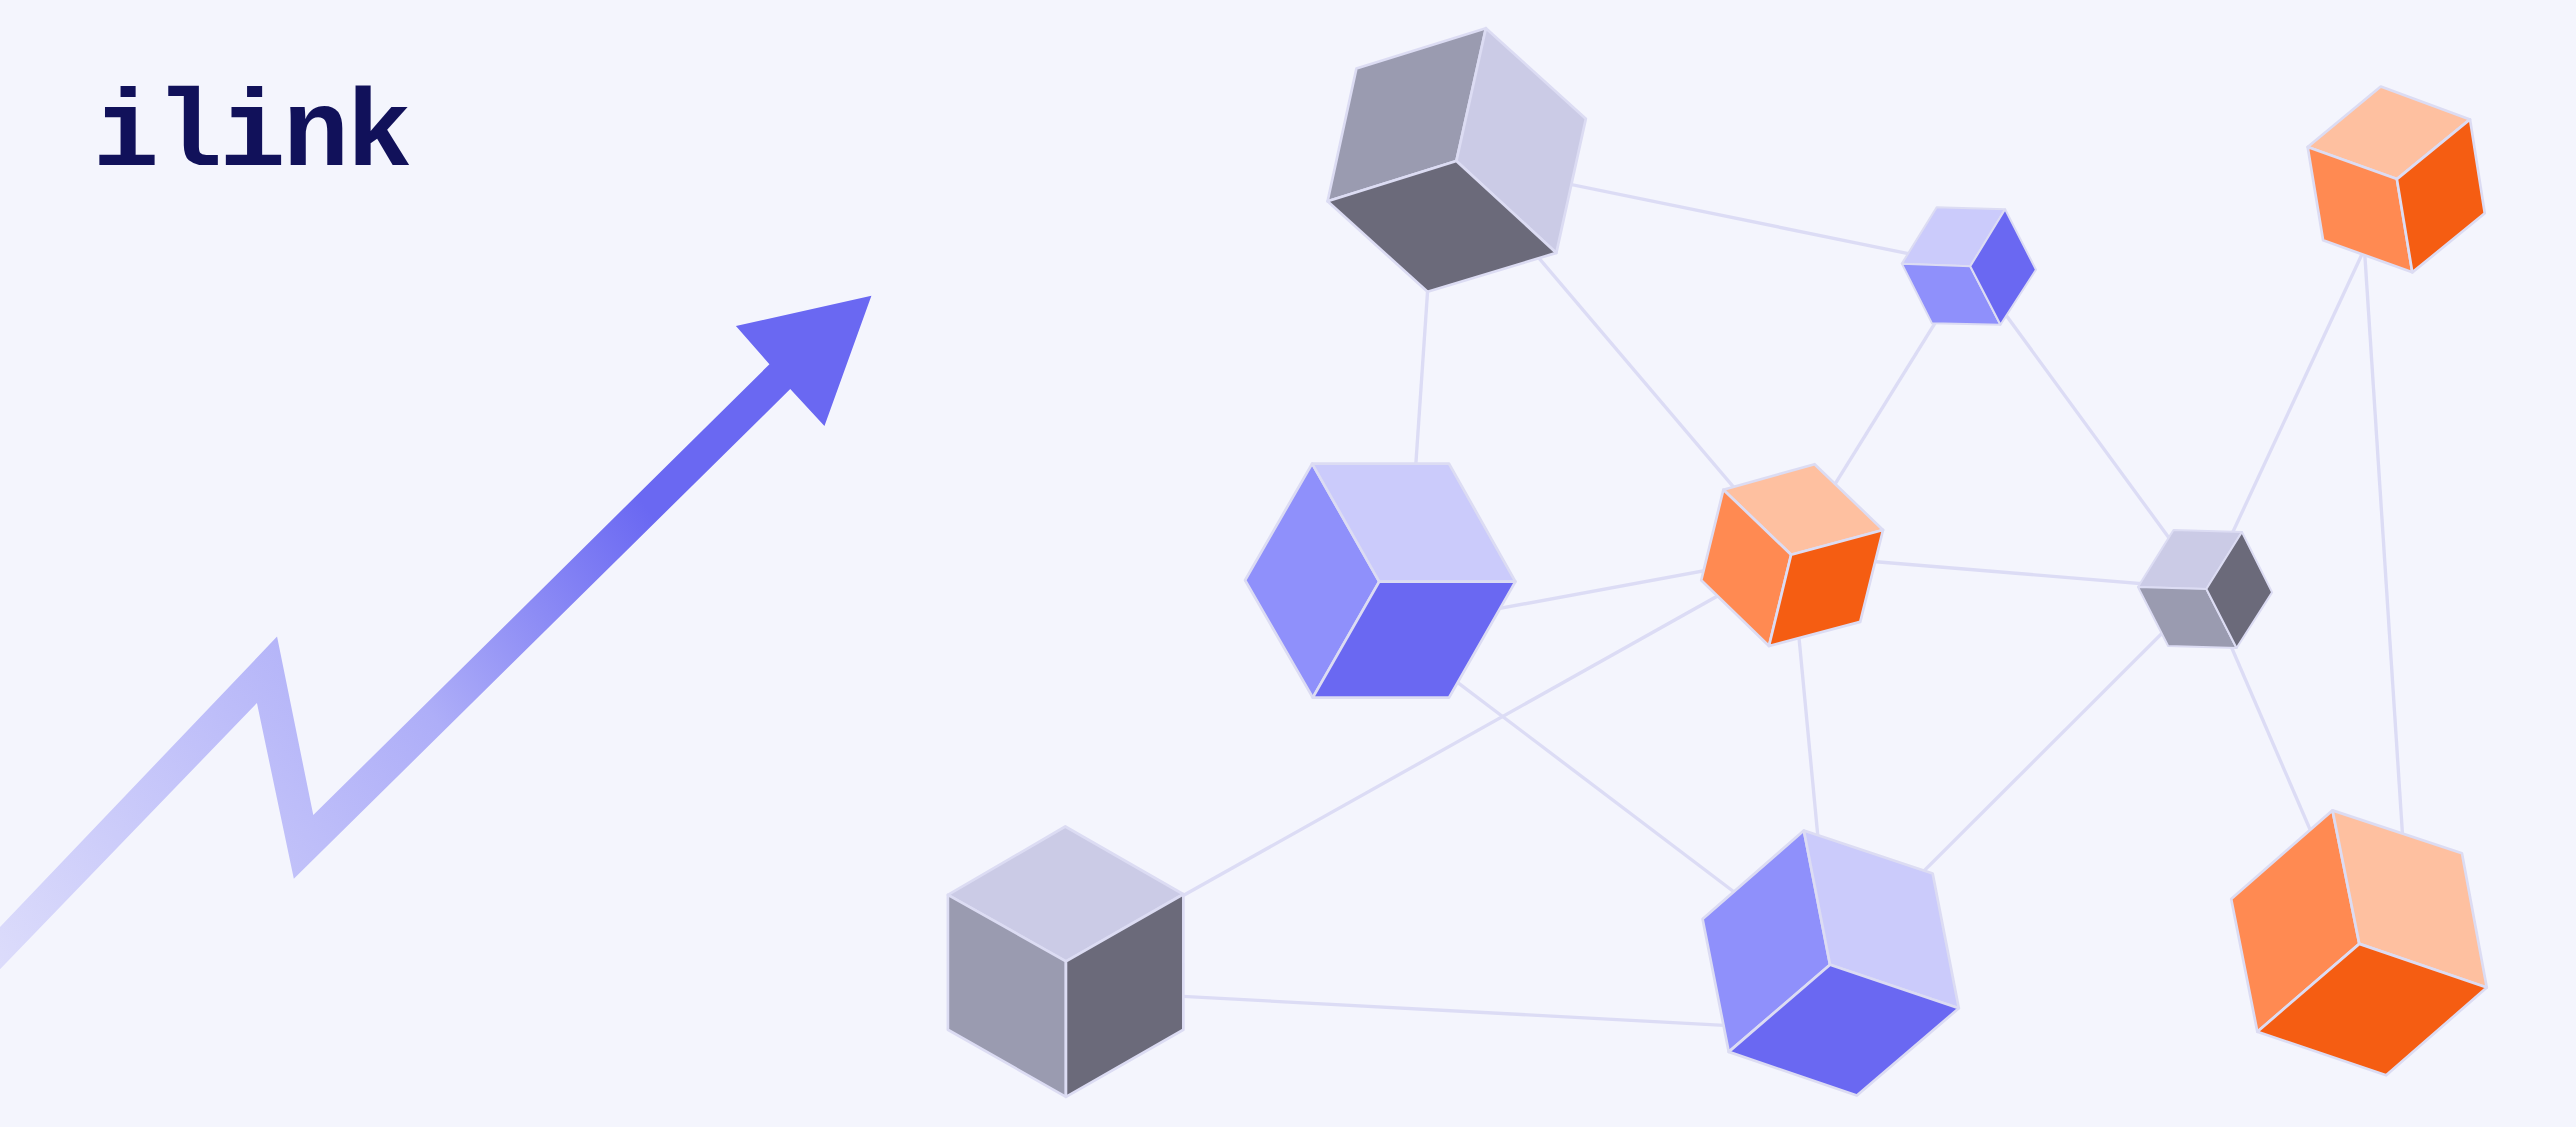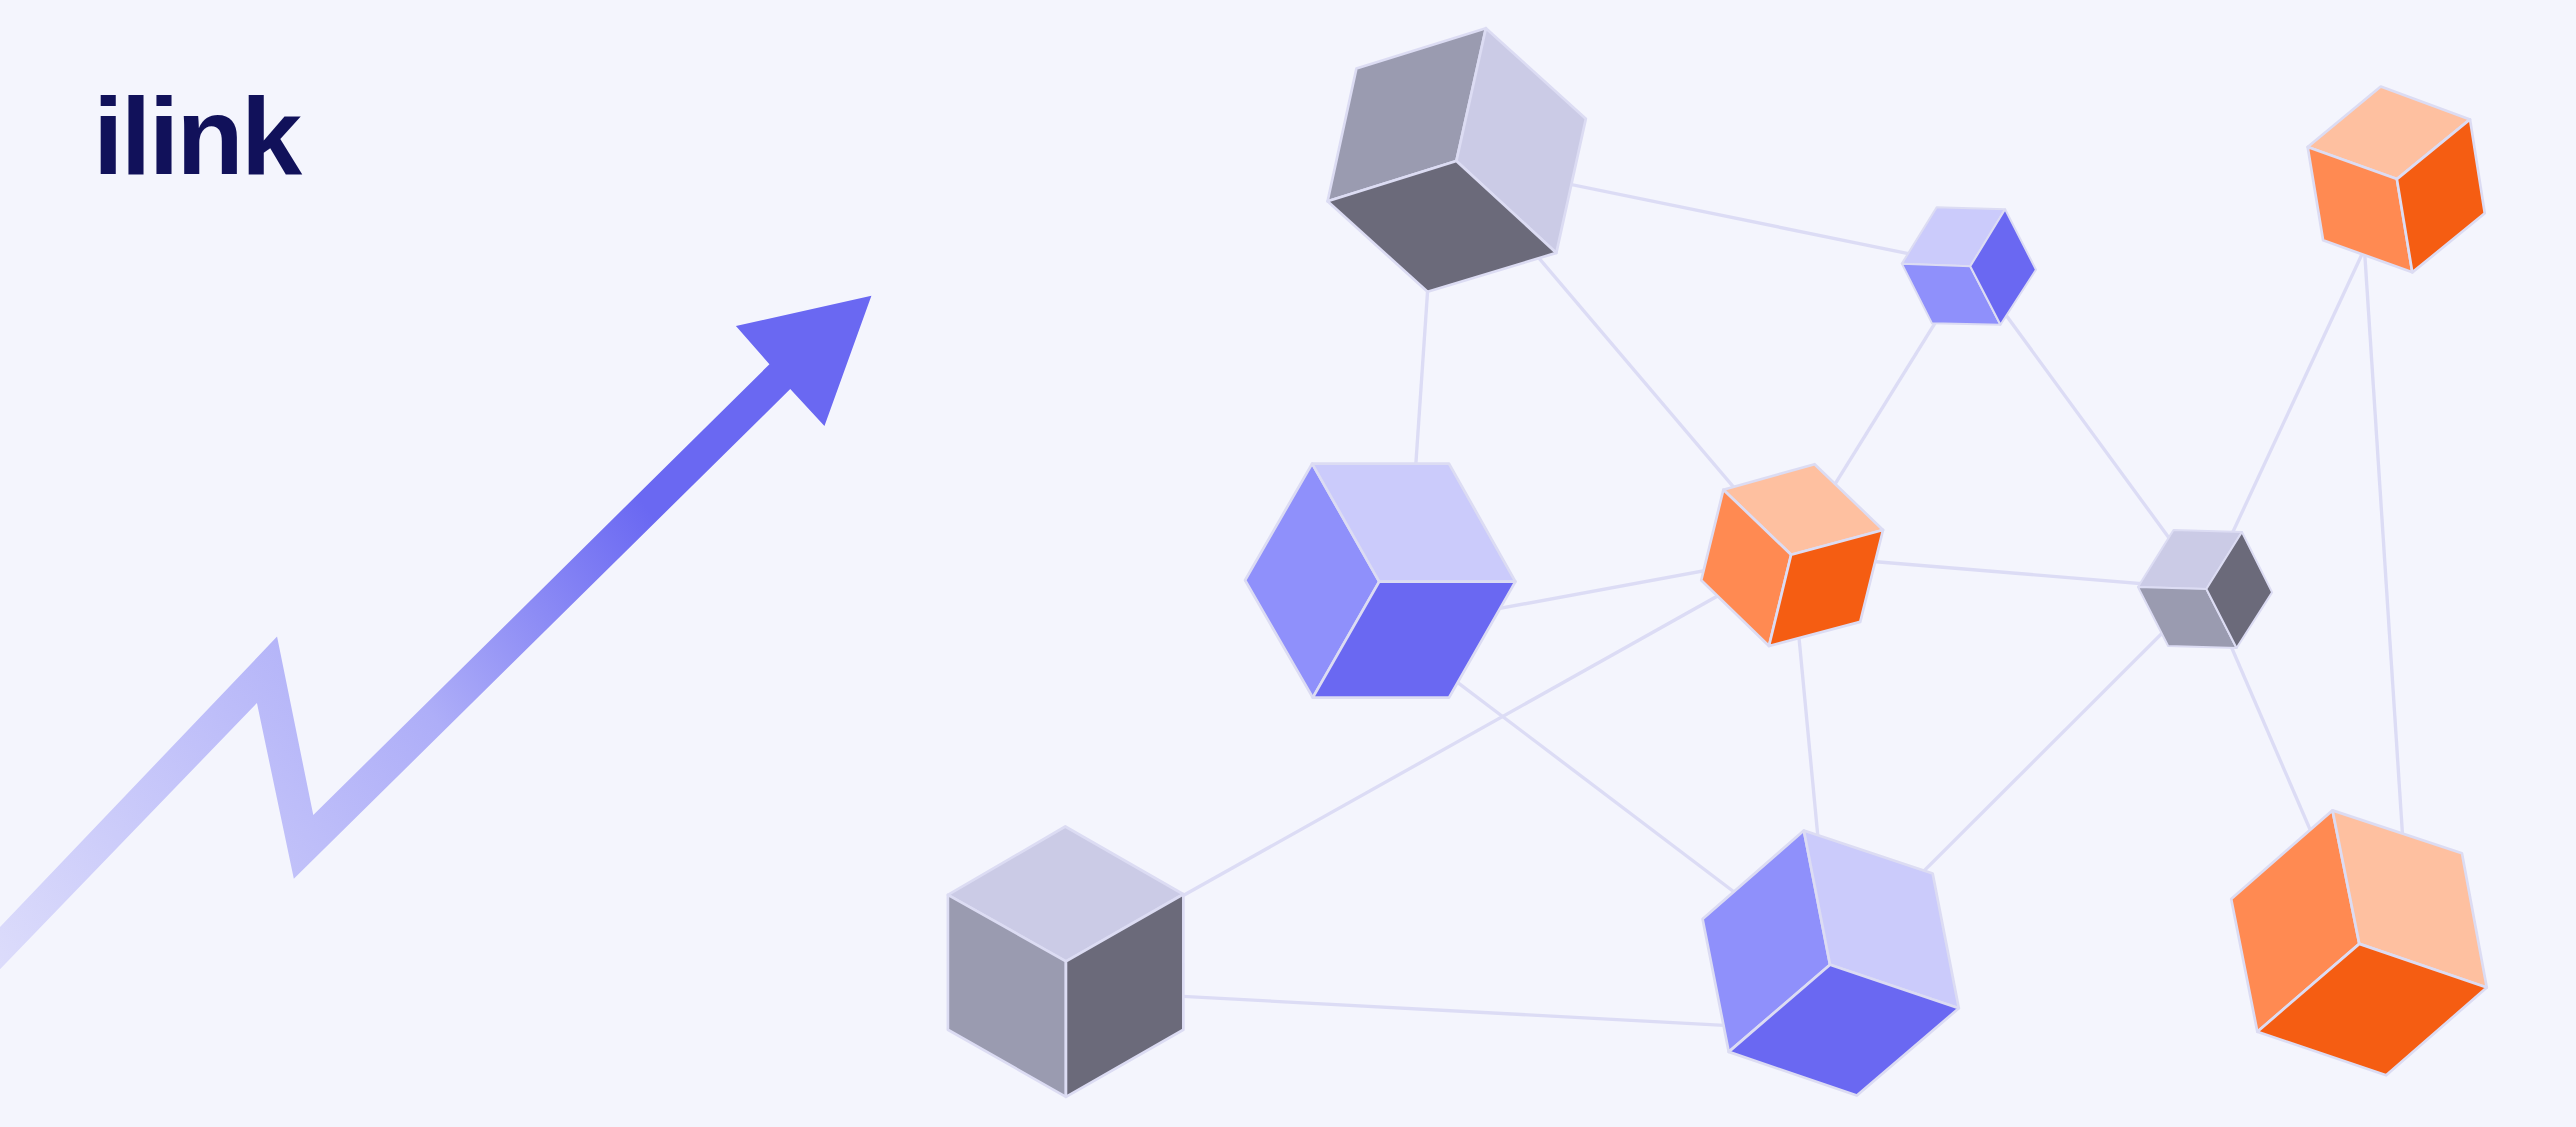--- a/index.html
+++ b/index.html
@@ -13,21 +13,21 @@
     .stage {
       position: relative;
       width: 2576px;
       height: 1127px;
       background: #f4f5fd;
     }
     .logo {
       position: absolute;
       left: 93px;
       top: 81px;
-      font-family: Liberation Sans, sans-serif;
+      font-family: Liberation Mono, monospace;
       font-weight: bold;
       font-size: 110px;
       letter-spacing: -2.7px;
       line-height: 1;
       color: #11115a;
     }
     svg.art {
       position: absolute;
       left: 0;
       top: 0;

